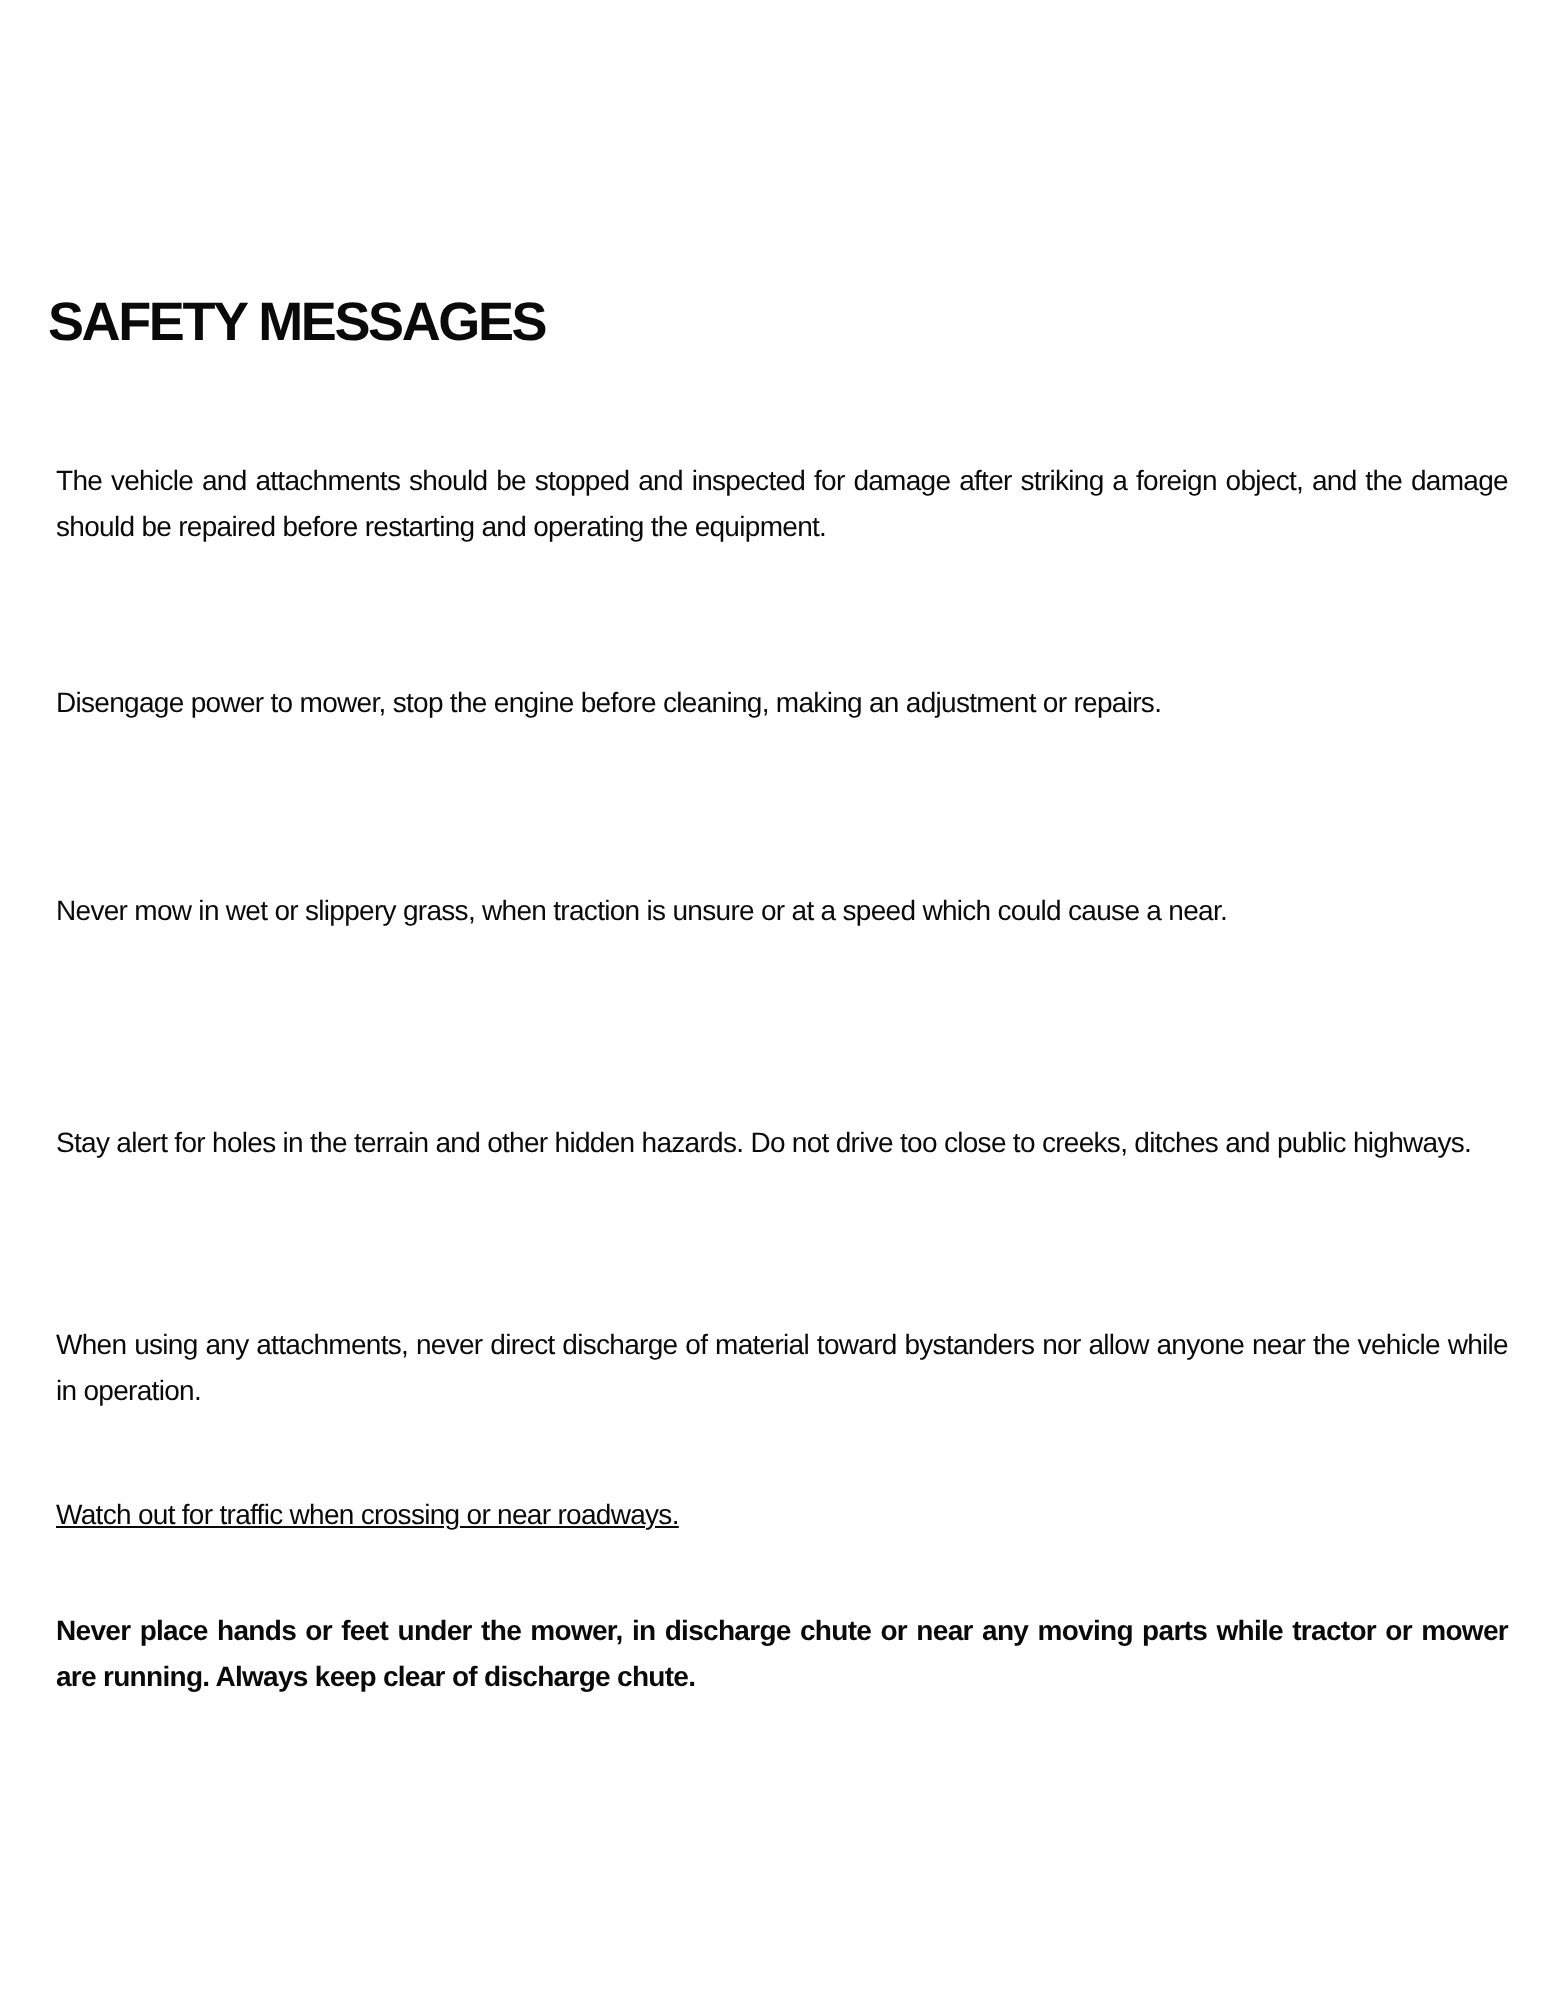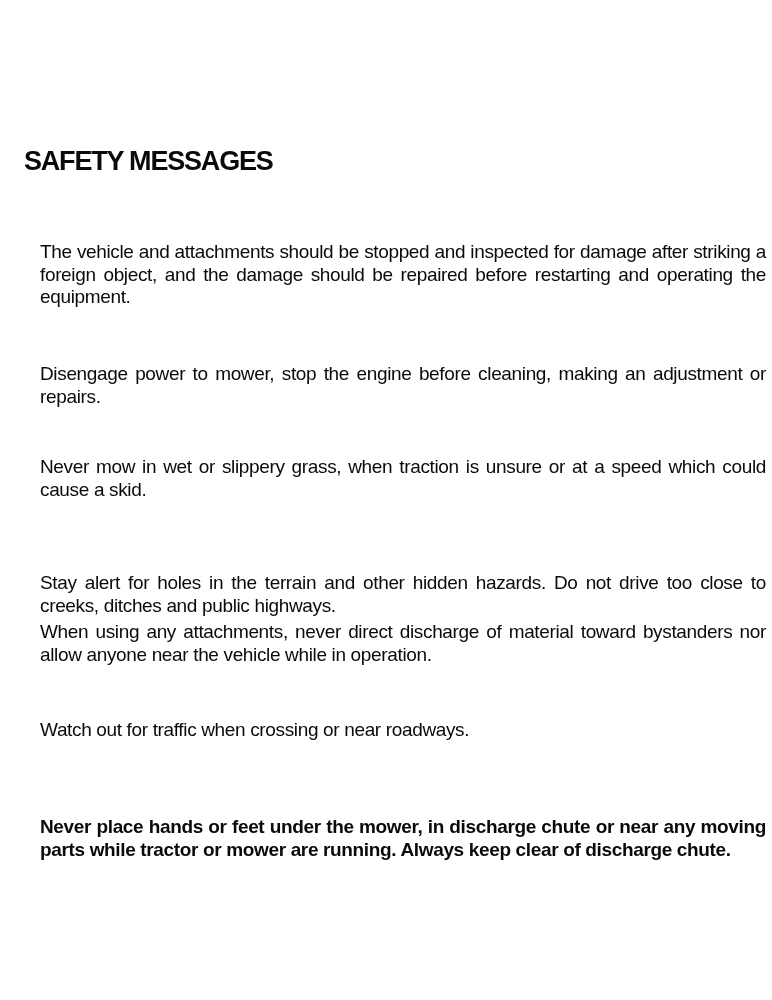--- a/index.html
+++ b/index.html
@@ -1,24 +1,24 @@
 <!DOCTYPE html>
 <html><head>
 <meta charset="utf-8">
 <style>
   html, body { margin: 0; padding: 0; background: #ffffff; }
   body { width: 772px; height: 1000px; position: relative; overflow: hidden; color: #0a0a0a; }
   .title { position: absolute; left: 24px; top: 146px; font-family: "Liberation Sans", sans-serif; font-weight: bold; font-size: 27px; letter-spacing: -1.2px; margin: 0; text-align: right; }
-  .para { position: absolute; left: 24px; width: 726px; font-family: "Liberation Sans", sans-serif; font-size: 19px; line-height: 22.5px; margin: 16px; letter-spacing: -0.35px; text-align: justify; }
+  .para { position: absolute; left: 24px; width: 726px; font-family: "Liberation Sans", sans-serif; font-size: 14px; line-height: 22.5px; margin: 4px; letter-spacing: -0.35px; text-align: justify; }
   .para.last-left { text-align-last: left; }
 </style>
 </head>
 <body>
 
 <h1 class="title">SAFETY MESSAGES</h1>
 
 <p class="para last-left" style="top:225px;">The vehicle and attachments should be stopped and inspected for damage after striking a foreign object, and the damage should be repaired before restarting and operating the equipment.</p>
-<p class="para last-left" style="top:347px;">Disengage power to mower, stop the engine before cleaning, making an adjustment or repairs.</p>
-<p class="para last-left" style="top:440px;">Never mow in wet or slippery grass, when traction is unsure or at a speed which could cause a skid.</p>
+<p class="para last-left" style="top:336px;">Disengage power to mower, stop the engine before cleaning, making an adjustment or repairs.</p>
+<p class="para last-left" style="top:440px;">Never mow in wet or slippery grass, when traction is unsure or at a speed which could cause a near.</p>
 <p class="para last-left" style="top:556px;">Stay alert for holes in the terrain and other hidden hazards. Do not drive too close to creeks, ditches and public highways.</p>
-<p class="para last-left" style="top:605px;">When using any attachments, never direct discharge of material toward bystanders nor allow anyone near the vehicle while in operation.</p>
-<p class="para last-left" style="top:703px;">Watch out for traffic when crossing or near roadways.</p>
+<p class="para last-left" style="top:657px;">When using any attachments, never direct discharge of material toward bystanders nor allow anyone near the vehicle while in operation.</p>
+<p class="para last-left" style="top:742px;text-decoration:underline;">Watch out for traffic when crossing or near roadways.</p>
 <p class="para last-left" style="top:800px;font-weight:bold;">Never place hands or feet under the mower, in discharge chute or near any moving parts while tractor or mower are running. Always keep clear of discharge chute.</p>
 
 </body></html>

